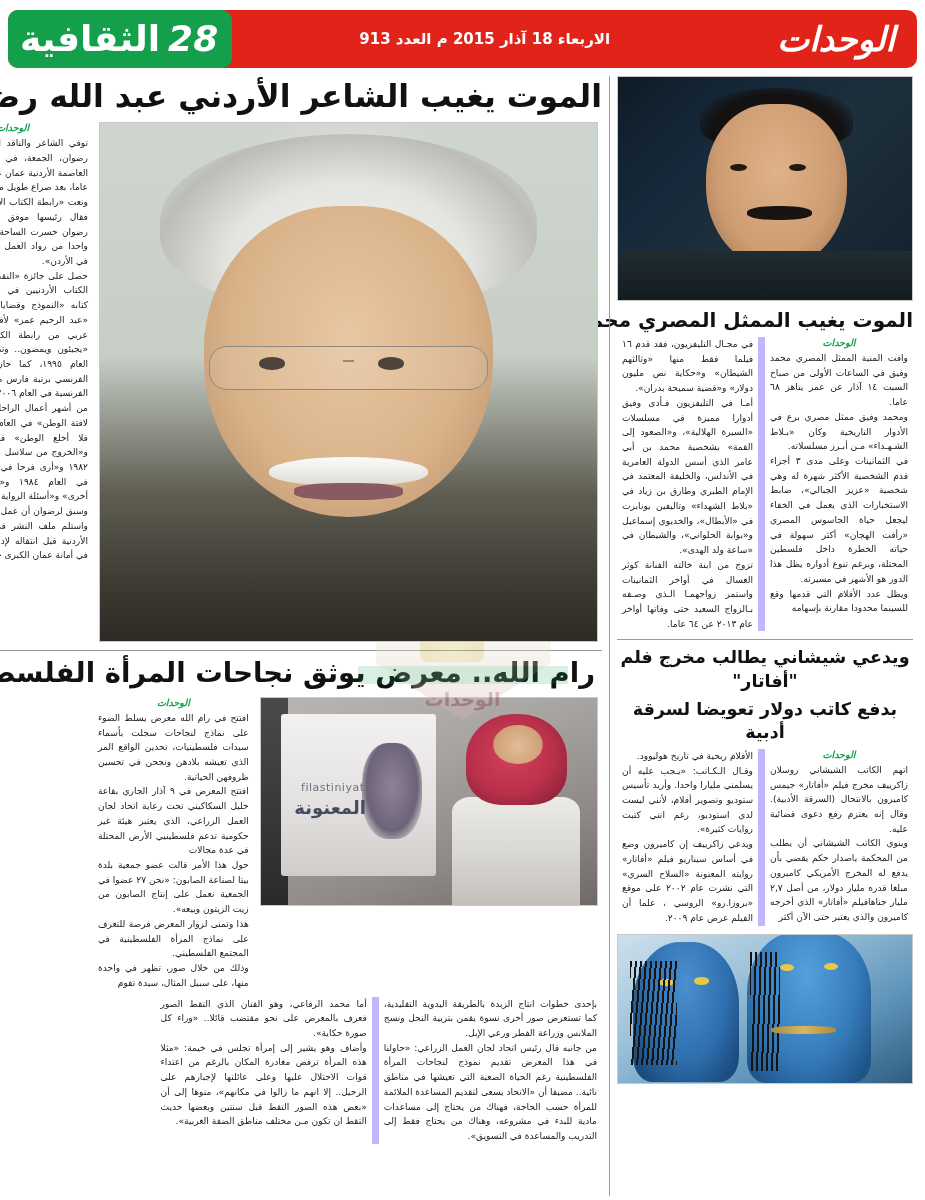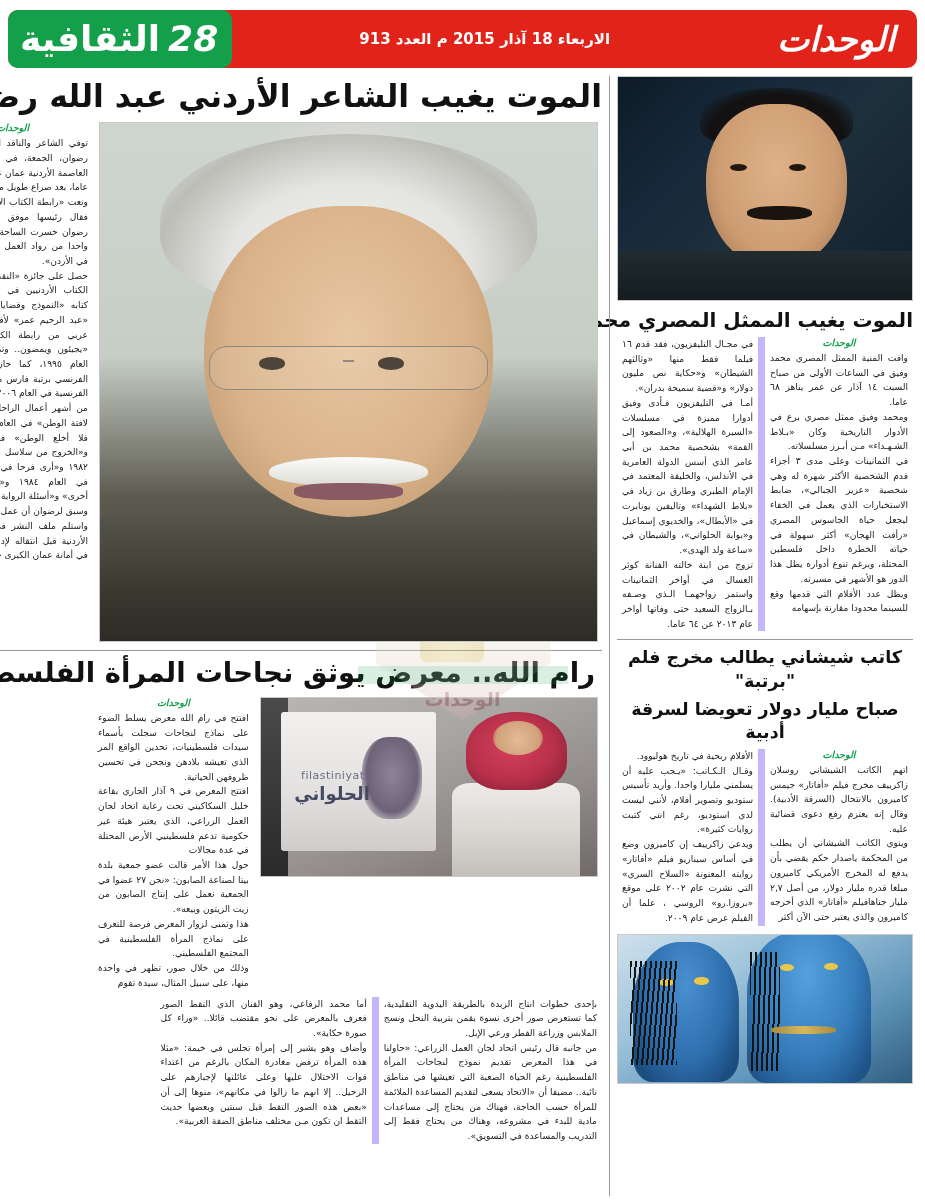--- a/index.html
+++ b/index.html
@@ -225,21 +225,21 @@
     position: absolute; left: 44%; right: 34%; top: 58%; height: 6%;
     background: #191410; border-radius: 45%;
   }
   .act-body {
     position: absolute; left: 0; right: 0; bottom: 0; height: 22%;
     background: linear-gradient(180deg,#202c31,#141c20);
   }
 
   
   .ph-expo {
-    width: 100%; height: 180px;
+    width: 100%; height: 209px;
     background: linear-gradient(160deg,#b9b6b4 0%,#a9a5a3 35%,#8f8a88 70%,#6f6a68 100%);
     position: relative;
   }
   .expo-banner {
     position: absolute; left: 6%; top: 8%; width: 46%; height: 78%;
     background: linear-gradient(180deg,#f2f1ef 0%,#e4e2e0 55%,#cfccca 100%);
     border-radius: 3px;
   }
   .expo-logo-lat {
     position: absolute; left: 12%; top: 40%;
@@ -379,22 +379,22 @@
         </div>
         <div class="tcol" style="width:50%;">
           <div class="bodytext" style="white-space:pre-line;">في مجـال التليفزيون، فقد قدم ١٦ فيلما فقط منها «وثالثهم الشيطان» و«حكاية نص مليون دولار» و«قضية سميحة بدران».
 أمـا في التليفزيون فـأدى وفيق أدوارا مميزة في مسلسلات «السيرة الهلالية»، و«الصعود إلى القمة» بشخصية محمد بن أبي عامر الذي أسس الدولة العامرية في الأندلس، والخليفة المعتمد في الإمام الطبري وطارق بن زياد في «بلاط الشهداء» وتاليفين يونابرت في «الأبطال»، والخديوي إسماعيل و«بوابة الحلواني»، والشيطان في «ساعة ولد الهدى».
 تزوج من ابنة خالته الفنانة كوثر العسال في أواخر الثمانينات واستمر زواجهمـا الـذي وصـفه بـالزواج السعيد حتى وفاتها أواخر عام ٢٠١٣ عن ٦٤ عاما.</div>
         </div>
       </div>
 
       <div class="hrule"></div>
 
-      <h2 class="headline-two">كاتب شيشاني يطالب مخرج فلم "برتبة"</h2>
-      <h2 class="headline-two" style="margin-top:0;">صباح مليار دولار تعويضا لسرقة أدبية</h2>
+      <h2 class="headline-two">ويدعي شيشاني يطالب مخرج فلم "أفاتار"</h2>
+      <h2 class="headline-two" style="margin-top:0;">بدفع كاتب دولار تعويضا لسرقة أدبية</h2>
 
       <div class="cols2">
         <div class="tcol" style="width:50%;">
           <div class="byline">الوحدات</div>
           <div class="bodytext" style="white-space:pre-line;">اتهم الكاتب الشيشاني روسلان زاكرييف مخرج فيلم «أفاتار» جيمس كاميرون بالانتحال (السرقة الأدبية). وقال إنه يعتزم رفع دعوى قضائية عليه.
 وينوي الكاتب الشيشاني أن يطلب من المحكمة ياصدار حكم يقضي بأن يدفع له المخرج الأمريكي كاميرون مبلغا قدره مليار دولار، من أصل ٢,٧ مليار جناهافيلم «أفاتار» الذي أخرجه كاميرون والذي يعتبر حتى الآن أكثر</div>
         </div>
         <div class="tcol" style="width:50%;">
           <div class="bodytext" style="white-space:pre-line;">الأفلام ربحية في تاريخ هوليوود.
 وقـال الـكـاتب: «يـجب عليه أن يسلمني مليارا واحدا. وأريد تأسيس ستوديو وتصوير أفلام، لأنني ليست لدي استوديو، رغم انني كتبت روايات كثيرة».
@@ -451,21 +451,21 @@
       <h2 class="headline-lower">رام الله.. معرض يوثق نجاحات المرأة الفلسطينية</h2>
 
       <div class="cols3">
 
         <div style="width:52%; padding:0 4px 0 6px;">
           <div class="photo ph-expo photo-border">
             <div class="expo-dark-left"></div>
             <div class="expo-banner"></div>
             <div class="expo-tree"></div>
             <div class="expo-logo-lat">filastiniyat</div>
-            <div class="expo-logo-ar">الحلواني</div>
+            <div class="expo-logo-ar">المعنونة</div>
             <div class="expo-body"></div>
             <div class="expo-scarf"></div>
             <div class="expo-woman-head"></div>
           </div>
         </div>
 
         <div class="tcol" style="width:24%;">
           <div class="byline">الوحدات</div>
           <div class="bodytext" style="white-space:pre-line;">افتتح في رام الله معرض يسلط الضوء على نماذج لنجاحات سجلت بأسماء سيدات فلسطينيات، تحدين الواقع المر الذي تعيشه بلادهن ونجحن في تحسين ظروفهن الحياتية.
 افتتح المعرض في ٩ آذار الجاري بقاعة خليل السكاكيني تحت رعاية اتحاد لجان العمل الزراعي، الذي يعتبر هيئة غير حكومية تدعم فلسطينيي الأرض المحتلة في عدة مجالات

